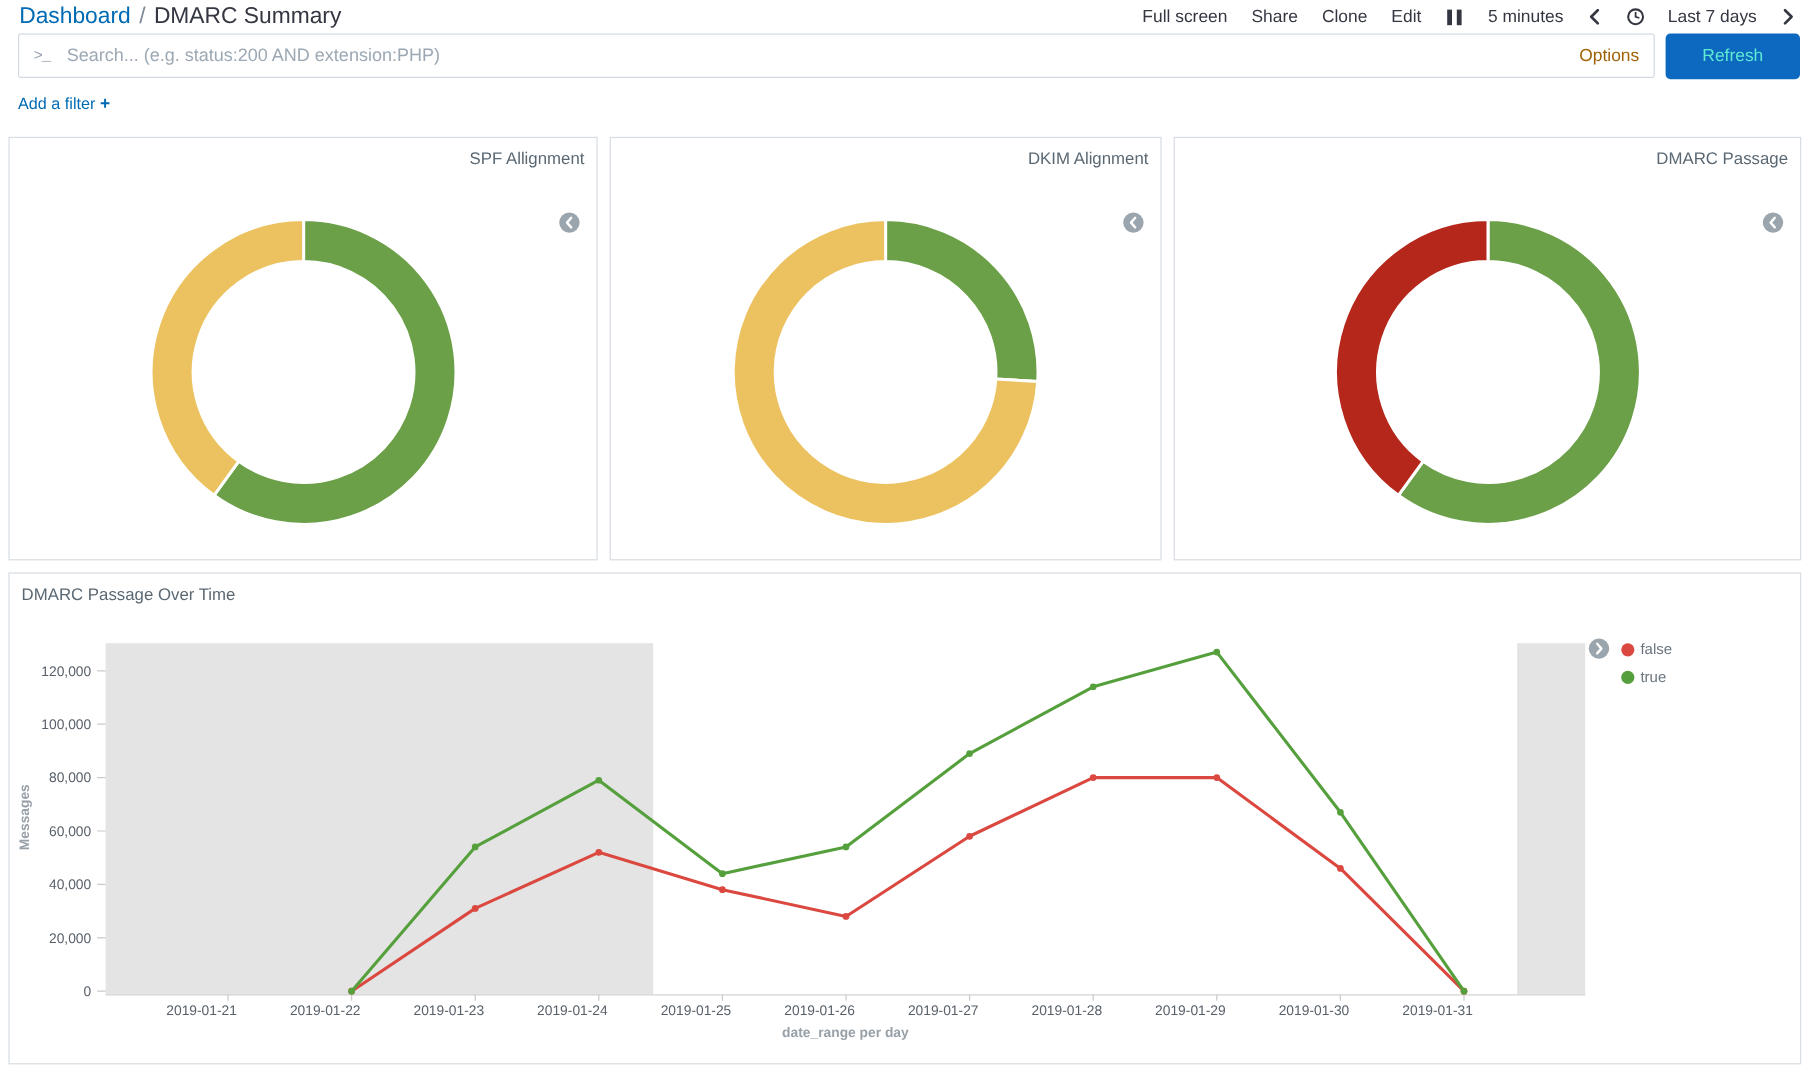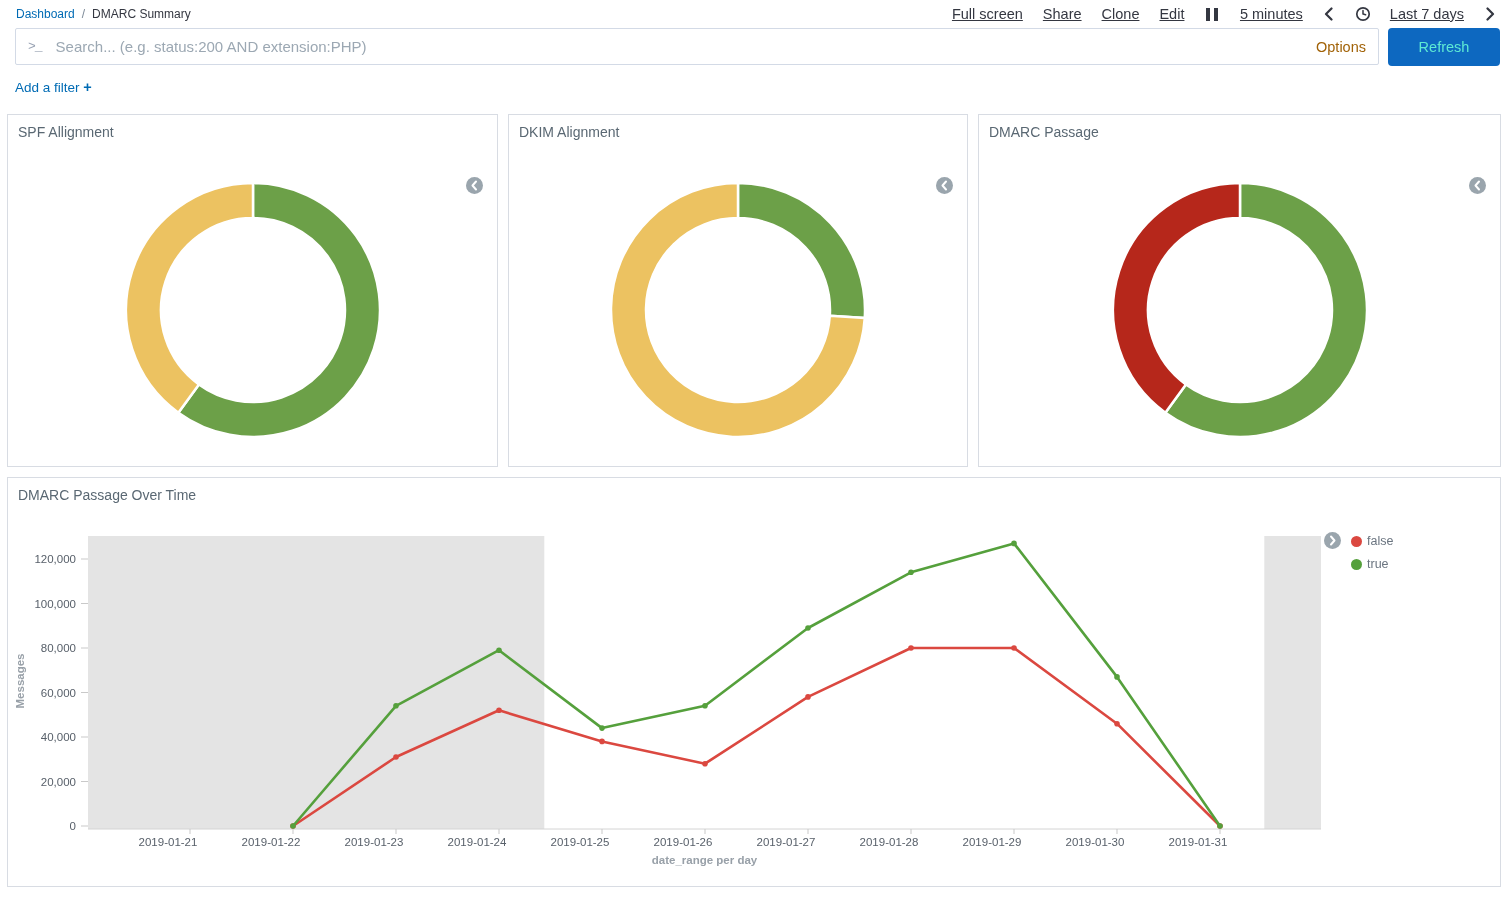--- a/index.html
+++ b/index.html
@@ -5,25 +5,25 @@
   * { box-sizing: border-box; }
   html,body { margin:0; padding:0; }
   body {
     width:1508px; height:898px; position:relative; overflow:hidden;
     background:#ffffff; color:#343741;
     font-family:"Liberation Sans", sans-serif;
   }
   
   .topbar { display:flex; align-items:center; justify-content:space-between;
             padding:4px 12px 0 16px; height:24px; }
-  .crumbs { font-size:12px; display:flex; align-items:center; }
+  .crumbs { font-size:19px; display:flex; align-items:center; }
   .crumb-link { color:#006BB4; cursor:pointer; }
   .crumb-sep { color:#7b8896; margin:0 7px; }
   .crumb-current { color:#343741; }
-  .nav { display:flex; align-items:center; gap:20px; font-size:14.5px; color:#343741;text-decoration:underline; }
+  .nav { display:flex; align-items:center; gap:20px; font-size:14.5px; color:#343741; }
   .nav-item { cursor:pointer; white-space:nowrap; }
   .pause-btn { display:flex; gap:3.5px; cursor:pointer; padding:1px 2px; }
   .pause-btn i { width:4px; height:13px; background:#343741; display:block; }
   .timepick { display:flex; align-items:center; gap:19px; cursor:pointer; }
   .chev { display:flex; align-items:center; cursor:pointer; }
   
   .query-row { display:flex; margin:4px 8px 0 15px; gap:9px; }
   .search-box { flex:1; height:37px; border:1px solid #D3DAE6; border-radius:2px;
                 display:flex; align-items:center; padding:0 12px; background:#fff; }
   .prompt { font-family:"Liberation Mono", monospace; color:#98A2B3; font-size:13px;
@@ -35,21 +35,21 @@
   .refresh-btn { width:112px; height:38px; background:#0D68C0; color:#5eead4; border:none;
                  border-radius:4px; font-size:14.5px; font-family:inherit; cursor:pointer; }
   
   .filter-row { margin:13px 0 0 15px; font-size:13.5px; height:18px; }
   .add-filter { color:#006BB4; cursor:pointer; }
   .add-filter .plus { font-weight:700; font-size:14.5px; }
   
   .dash { margin:17px 7px 0; }
   .row1 { display:grid; grid-template-columns:491px 460px 523px; gap:10px; }
   .panel { position:relative; border:1px solid #D8DCE3; background:#fff; }
-  .row1 .panel { height:353px; }
+  .row1 .panel { height:353px;text-align:right; }
   .panel-title { padding:9px 10px; font-size:14px; color:#5A6873; }
   .legend-toggle { position:absolute; width:17px; height:17px; border-radius:50%;
                    background:#9aa5ad; display:flex; align-items:center; justify-content:center;
                    cursor:pointer; border:none; padding:0; }
   .donut-toggle { top:62px; right:14px; }
   .donut { display:block; margin:26px auto 0; }
   .ts-panel { margin-top:10px; height:410px; }
   .ts-svg { position:absolute; top:0; left:0; }
   .ts-legend { position:absolute; top:54px; left:1316px; display:flex; gap:10px;
                align-items:flex-start;justify-content:center; }

